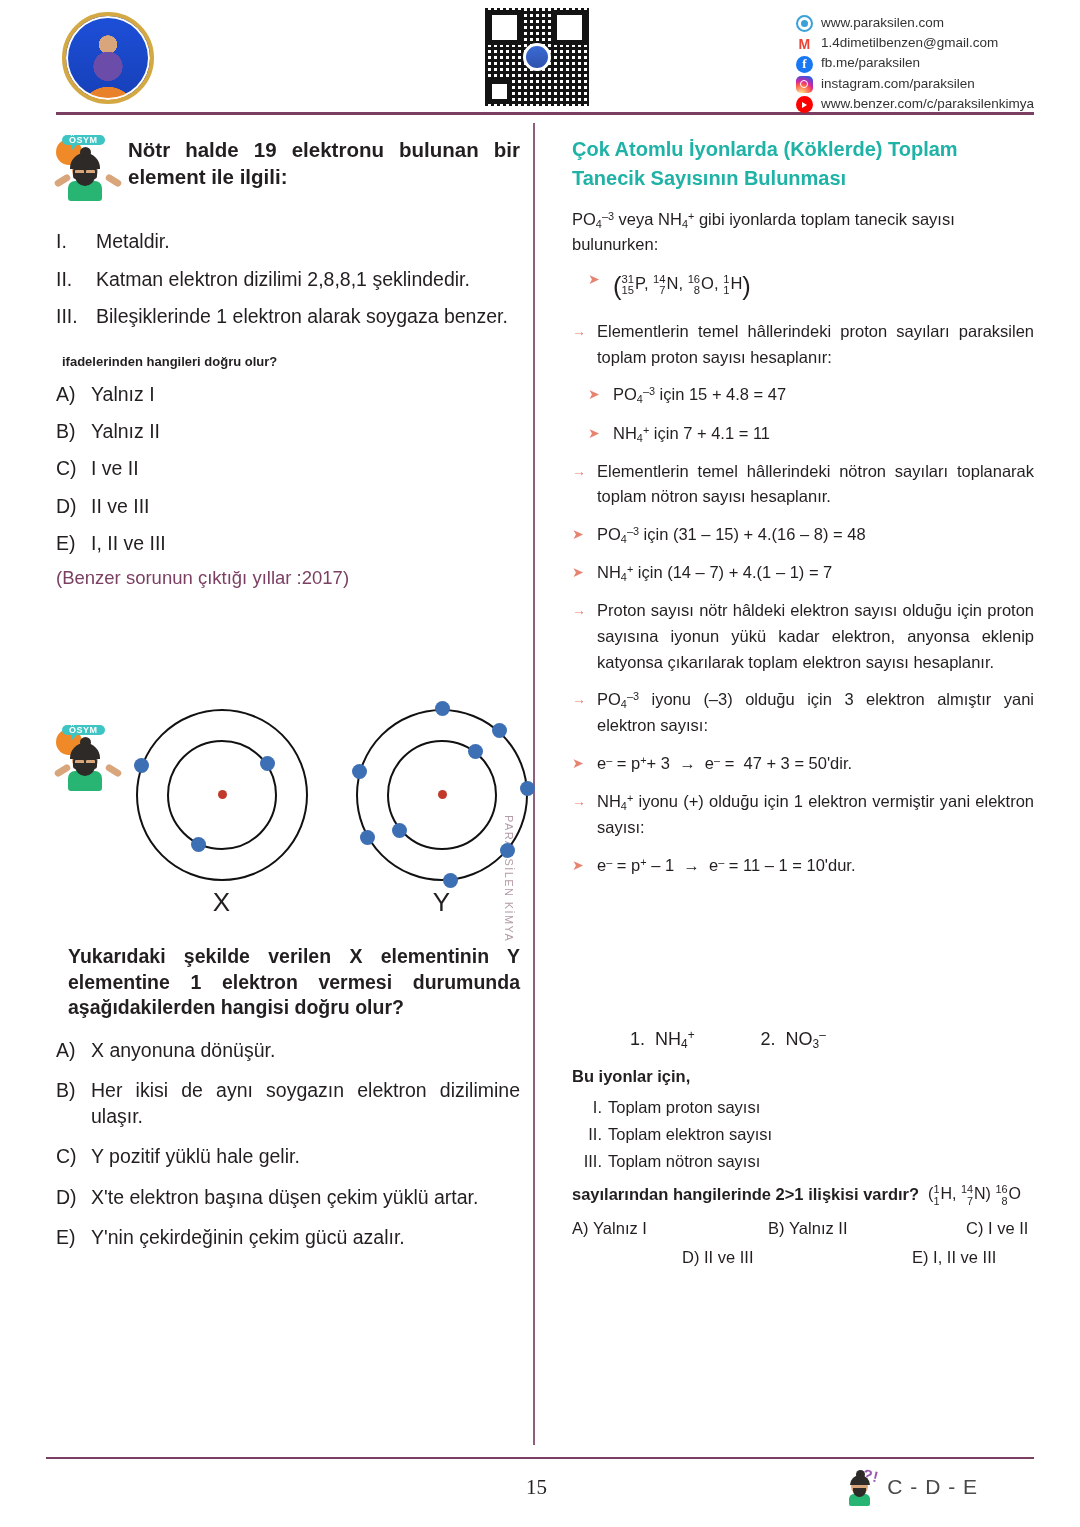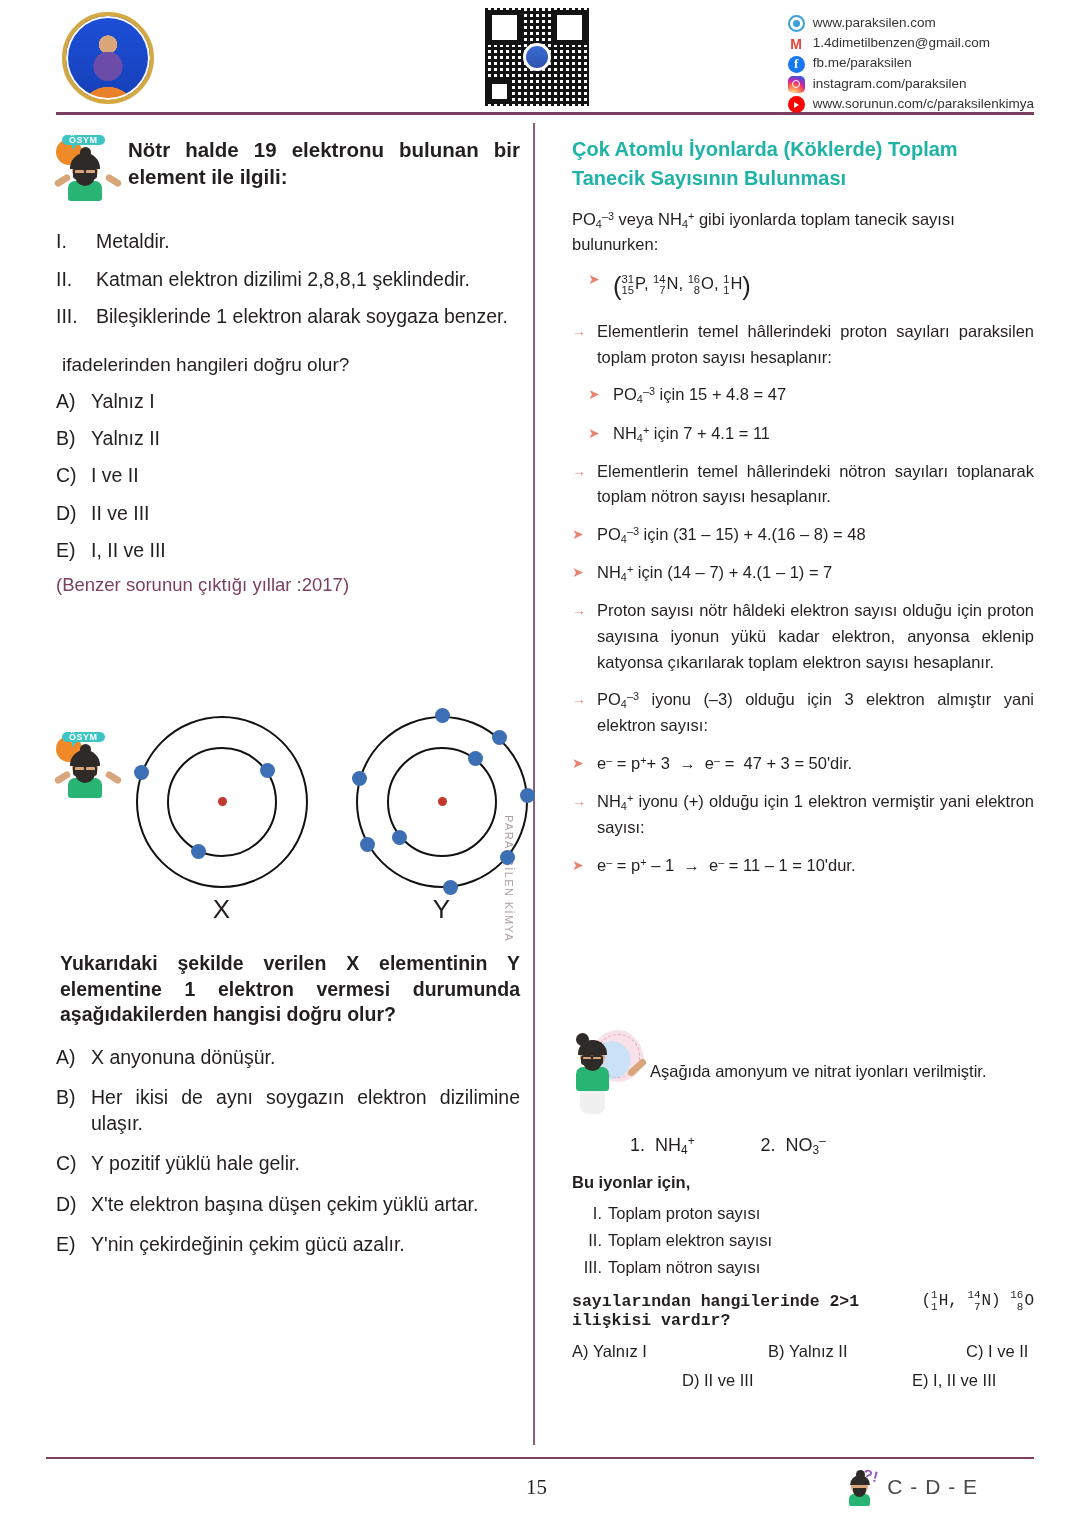--- a/index.html
+++ b/index.html
@@ -192,21 +192,21 @@
   }
   .roman-list { margin-top: 30px; }
   .roman-item {
     display: flex; gap: 10px;
     font-size: 19.5px; line-height: 1.32;
     margin-bottom: 12px; color: #231f20;
   }
   .roman-num { flex: 0 0 30px; text-align: left; }
   .roman-body { flex: 1; }
   .q-prompt {
-    font-size: 19px; font-weight: normal;
+    font-size: 13px; font-weight: bold;
     margin: 24px 0 12px 6px;
   }
   .opt {
     display: flex; gap: 9px;
     font-size: 19.5px; line-height: 1.34;
     margin-bottom: 11px; color: #231f20;
   }
   .opt-letter { flex: 0 0 26px; }
   .year-note {
     color: #7b3f61; font-size: 18.5px; margin-top: 8px;
@@ -238,21 +238,21 @@
     margin: -7.5px 0 0 -7.5px;
     background: #3d6fb4; border-radius: 50%;
   }
   .atom-label {
     font-size: 26px; margin-top: 6px; letter-spacing: 1px;
   }
 
   
   .q2-head {
     font-size: 19.5px; font-weight: bold; line-height: 1.32;
-    text-align: justify; margin: 26px 0 16px 4px;
+    text-align: justify; margin: 26px 0 16px 12px;
   }
   .q2-opt {
     display: flex; gap: 9px;
     font-size: 19.5px; line-height: 1.34;
     margin-bottom: 14px;
   }
   .just { text-align: justify; }
 
   
   .r-title {
@@ -304,21 +304,21 @@
   .m2-legs { position: absolute; top: 60px; left: 8px; width: 25px; height: 26px; background: #f0f0f0; border-radius: 4px 4px 8px 8px; z-index: 2; }
   .m2-arm  { position: absolute; top: 36px; right: -2px; width: 22px; height: 7px; background: #d9a57a; border-radius: 4px; transform: rotate(-42deg); z-index: 2; }
 
   .q3-intro { font-size: 16.5px; padding-top: 34px; }
   .q3-ions { display: flex; gap: 66px; font-size: 18px; margin: 14px 0 0 58px; }
   .q3-bold { font-weight: bold; font-size: 16.5px; margin: 16px 0 8px 0; }
   .q3-item { font-size: 16.5px; line-height: 1.62; display: flex; gap: 6px; }
   .q3-item .rn { flex: 0 0 30px; text-align: right; }
   .q3-ask {
     font-weight: bold; font-size: 16.5px; margin: 10px 0 12px 0;
-    display: flex; align-items: baseline; gap: 16px; font-family: Liberation Mono, monospace;
+    display: flex; align-items: baseline; gap: 9px;
   }
   .q3-ask .isoset { font-weight: normal; font-size: 16px; white-space: nowrap; }
   .q3-opts-row { display: flex; font-size: 16.5px; margin-bottom: 10px; }
   .q3-opts-row span { display: inline-block; }
   .row1 .o1 { width: 196px; }
   .row1 .o2 { width: 198px; }
   .row2 { padding-left: 110px; }
   .row2 .o4 { width: 230px; }
 
   
@@ -382,21 +382,21 @@
     <div class="contact-row">
       <span class="ci ci-ig">
           <i></i>
         </span>
       <span>instagram.com/paraksilen</span>
     </div>
     <div class="contact-row">
       <span class="ci ci-yt">
           <i></i>
         </span>
-      <span>www.sorunun.com/c/paraksilenkimya</span>
+      <span>www.benzer.com/c/paraksilenkimya</span>
     </div>
   </div>
 </div>
 
 <div class="hr-top"></div>
 
 <div class="cols">
 
   <div class="divider"></div>
   <div class="watermark">PARAKSİLEN KİMYA</div>
@@ -613,34 +613,20 @@
       <span class="arw">→</span>
       <span class="btxt">NH<sub>4</sub><sup>+</sup> iyonu (+) olduğu için 1 elektron vermiştir yani elektron sayısı:</span>
     </div>
 
     <div class="bullet">
       <span class="arw">➤</span>
       <span class="btxt">e<sup>–</sup> = p<sup>+</sup> – 1 &nbsp;→&nbsp; e<sup>–</sup> = 11 – 1 = 10'dur.</span>
     </div>
 
     <div class="q3">
-      <div class="q3-top">
-        <div class="mascot2">
-          <span class="fan"></span>
-          <span class="m2-arm"></span>
-          <span class="m2-legs"></span>
-          <span class="m2-body"></span>
-          <span class="m2-head"></span>
-            <span class="m2-hair"></span>
-            <span class="m2-bun"></span>
-          <span class="m2-glass"></span>
-            <span class="m2-beard"></span>
-        </div>
-        <div class="q3-intro">Aşağıda amonyum ve nitrat iyonları verilmiştir.</div>
-      </div>
 
       <div class="q3-ions">
         <span>
           <span>1.</span>
           &nbsp;NH<sub>4</sub><sup>+</sup>
         </span>
         <span>
           <span>2.</span>
           &nbsp;NO<sub>3</sub><sup>–</sup>
         </span>

